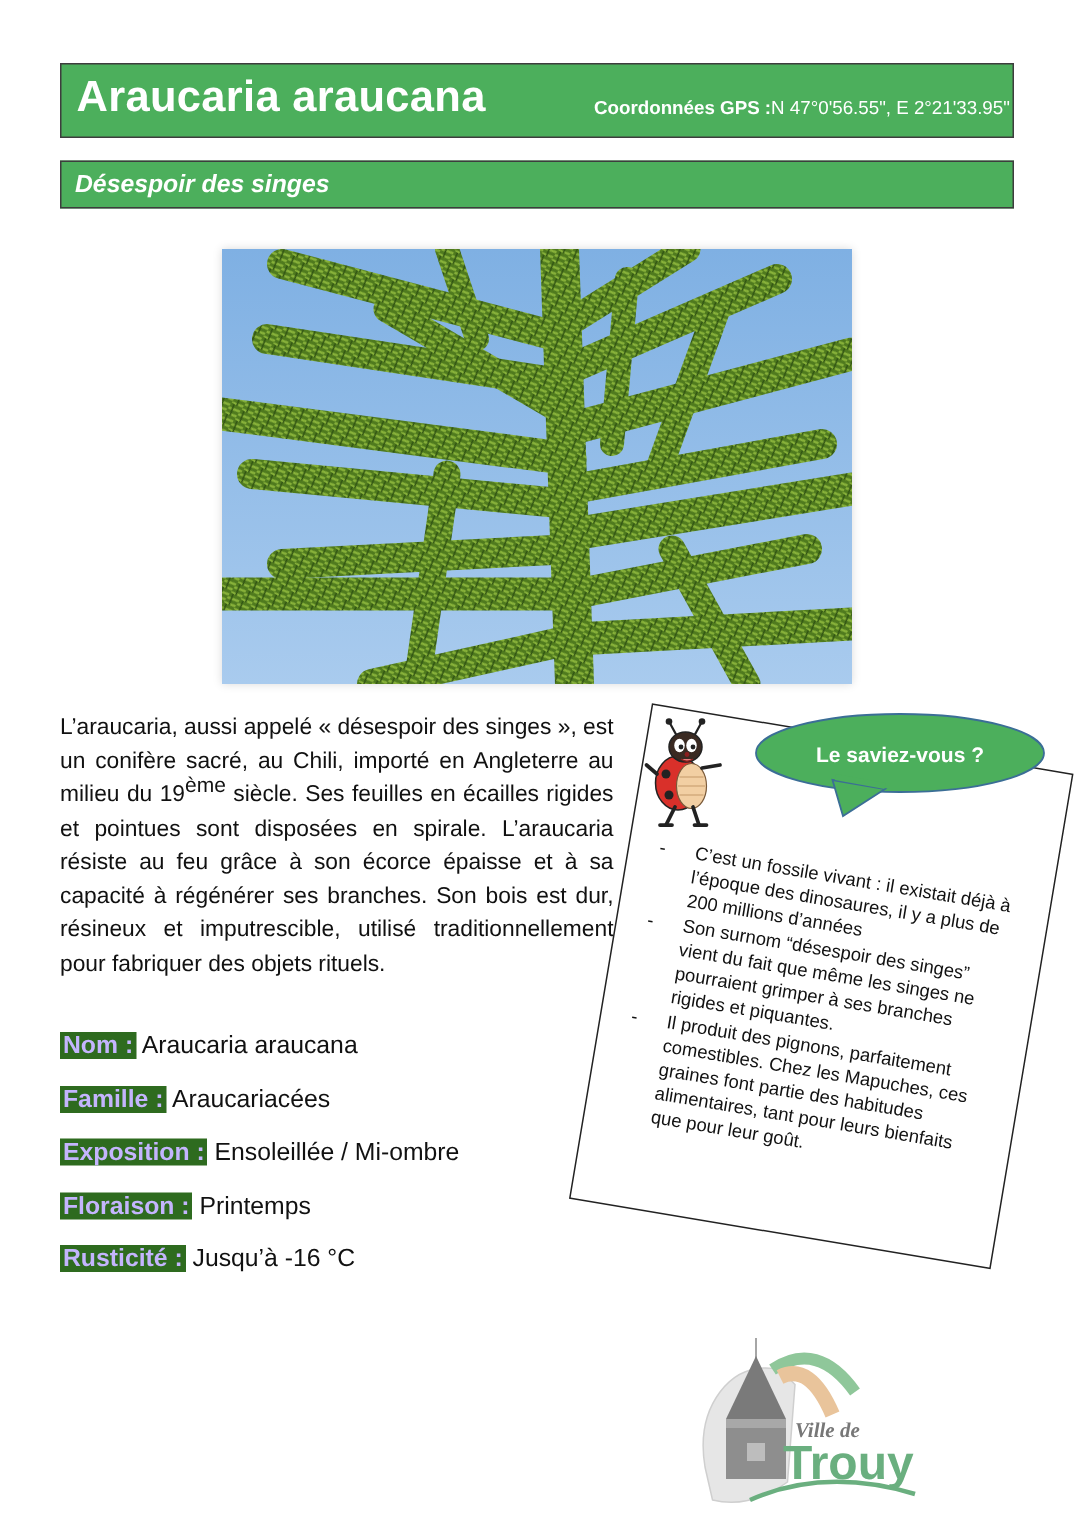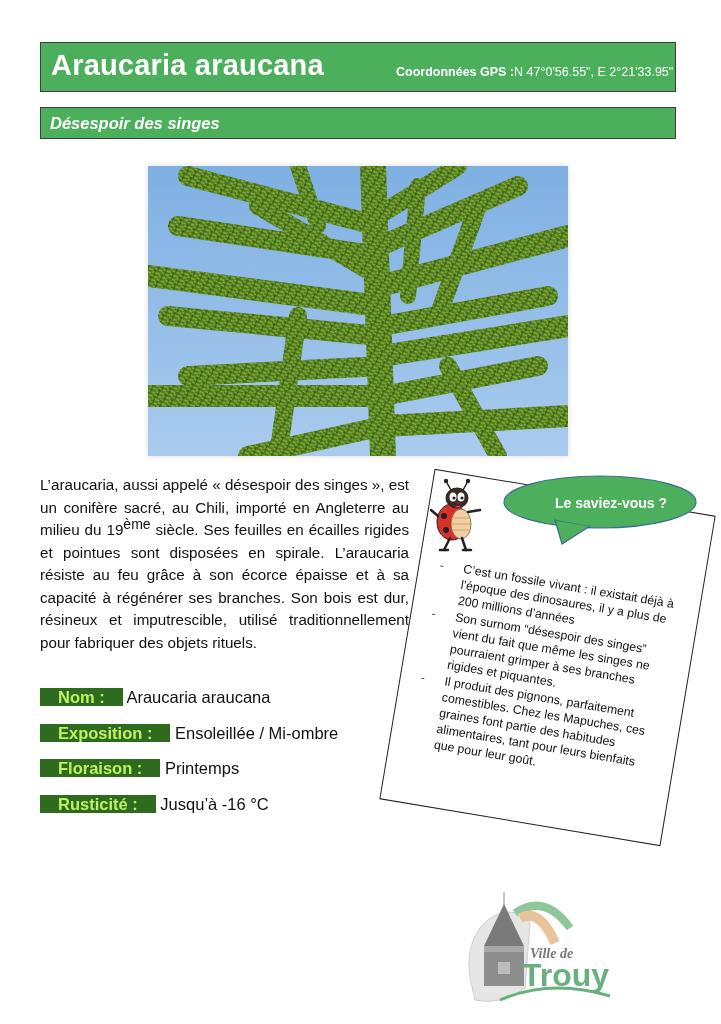--- a/index.html
+++ b/index.html
@@ -21,29 +21,29 @@
            box-shadow:0 0 10px 6px rgba(255,255,255,0.9) inset, 0 0 6px rgba(0,0,0,0.15);
            overflow:hidden; background:#8fb9e6; }
   .photo svg { display:block; }
 
   .description { position:absolute; left:40px; top:474px; width:369px; font-size:15.2px;
                  line-height:22.5px; text-align:justify; }
   .description sup { font-size:14px; line-height:0; }
 
   .facts { position:absolute; left:40px; top:686px; width:520px; }
   .fact-row { height:35.5px; font-size:16.5px; line-height:22px; white-space:nowrap; }
-  .fact-label { background:#2e6b1f; color:#bef264; font-weight:bold; padding:0 18px; }
+  .fact-label { background:#2e6b1f; color:#c4b5fd; font-weight:bold; padding:0 2px; }
   .fact-value { color:#111; }
 
   .did-you-know { position:absolute; left:405px; top:490px; width:285px; height:335px;
                   border:1.2px solid #222; background:#fff; transform:rotate(9.5deg);
                   transform-origin:center center; box-sizing:border-box; }
   .bubble { position:absolute; left:500px; top:472px; width:200px; height:76px; }
   .bubble-text { position:absolute; left:505px; top:495px; width:190px; text-align:center;
-                 font-size:14px; font-weight:bold; color:#fff;padding-left:11px; }
+                 font-size:14px; font-weight:bold; color:#fff; }
   .facts-list { position:absolute; left:20px; top:85px; width:245px; font-size:12.3px;
                 line-height:16px; color:#111; }
   .facts-list .item { position:relative; padding-left:24px; margin-bottom:1px; }
   .facts-list .item .dash { position:absolute; left:0; top:0; }
 
   .ladybug { position:absolute; left:428px; top:478px; width:60px; height:80px; }
   .logo { position:absolute; left:460px; top:888px; width:160px; height:122px; }
 </style>
 </head>
 <body>
@@ -142,20 +142,21 @@
     <circle cx="34" cy="20" r="1.6" fill="#222"></circle>
   <circle cx="30" cy="25" r="1.6" fill="#8a1f1f"></circle>
   <path d="M26 28 Q30 31 34 28" stroke="#8a1f1f" stroke-width="1" fill="#e87a7a"></path>
   <path d="M10 38 L3 32 M40 34 L52 32" stroke="#222" stroke-width="2.5" stroke-linecap="round"></path>
   <path d="M22 60 L16 72 M34 60 L38 72" stroke="#222" stroke-width="2.5" stroke-linecap="round"></path>
   <path d="M12 72 H20 M35 72 H43" stroke="#222" stroke-width="2.5" stroke-linecap="round"></path>
 </svg>
 
 <div class="facts">
   <div class="fact-row"><span class="fact-label">Nom :</span><span class="fact-value"> Araucaria araucana</span></div>
+  <div class="fact-row"><span class="fact-label">Famille :</span><span class="fact-value"> Araucariacées</span></div>
   <div class="fact-row"><span class="fact-label">Exposition :</span><span class="fact-value"> Ensoleillée / Mi-ombre</span></div>
   <div class="fact-row"><span class="fact-label">Floraison :</span><span class="fact-value"> Printemps</span></div>
   <div class="fact-row"><span class="fact-label">Rusticité :</span><span class="fact-value"> Jusqu’à -16 °C</span></div>
 </div>
 
 <svg class="logo" viewBox="0 0 160 122">
   <path d="M10 90 Q5 60 20 40 Q35 20 60 25 L70 35 L65 100 Q40 118 15 112 Z" fill="#e6e6e6" stroke="#cfcfcf"></path>
   <path d="M44 4 V18" stroke="#888" stroke-width="1"></path>
   <path d="M44 16 L24 58 H64 Z" fill="#7a7a7a"></path>
   <rect x="24" y="58" width="40" height="40" fill="#8e8e8e"></rect>

